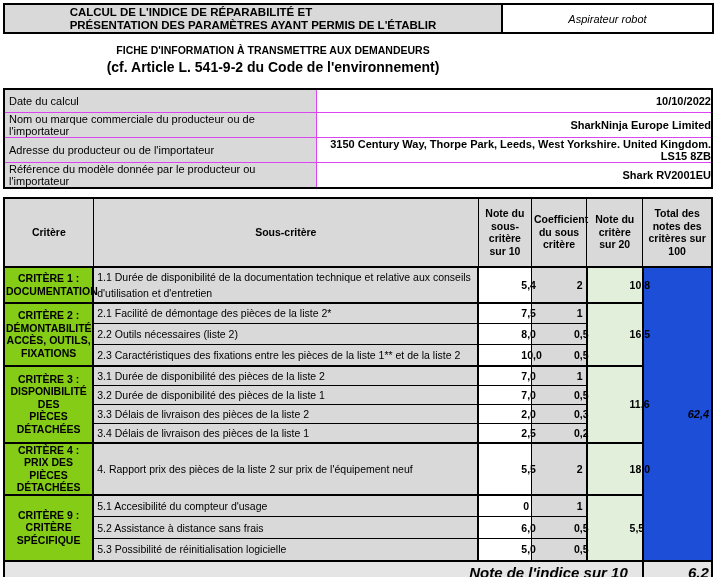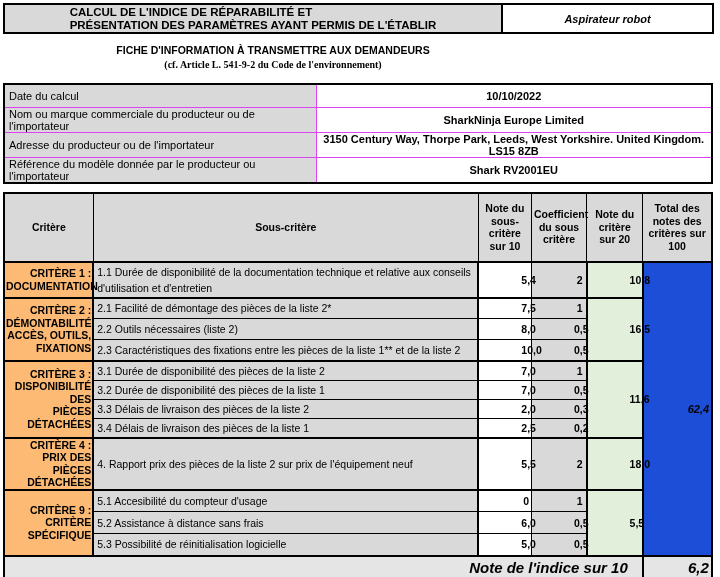--- a/index.html
+++ b/index.html
@@ -21,51 +21,51 @@
     border: 2px solid #000;
     display: flex; align-items: center; justify-content: center;
     font-weight: bold; font-size: 11.5px; line-height: 13px;
     white-space: pre-line;
   }
   .product-box {
     width: 213px; height: 31px;
     margin-left: -2px;
     border: 2px solid #000;
     display: flex; align-items: center; justify-content: center;
-    font-weight: bold; font-style: italic; font-size: 11px;
+    font-weight: normal; font-style: italic; font-size: 11px;
   }
 
   
   .subtitle-wrap { width: 540px; margin-top: 10px; text-align: center; }
   .subtitle-1 { font-weight: bold; font-size: 10.5px; }
-  .subtitle-2 { font-weight: bold; font-size: 10px; margin-top: 3px; font-family: Liberation Serif, serif; }
+  .subtitle-2 { font-weight: bold; font-size: 14px; margin-top: 3px; }
 
   
   table { border-collapse: collapse; }
   .info-table { width: 710px; margin-top: 13px; border: 2px solid #000; }
   .info-table td { border: 1px solid #d946ef; height: 23px; font-size: 11px; }
   .info-table td.i-label { width: 312px; background: #d9d9d9; padding-left: 4px; }
-  .info-table td.i-value { font-weight: bold; text-align: center; }
+  .info-table td.i-value { font-weight: bold; text-align: right; }
 
   
   .crit-table { width: 710px; margin-top: 8px; border: 2px solid #000; table-layout: fixed; }
   .crit-table td, .crit-table th { border: 1px solid #000; font-size: 10.5px; vertical-align: middle; padding-left: 42px; }
   .crit-table th {
     background: #d9d9d9; font-weight: bold; text-align: center;
     line-height: 12.5px; border-bottom-width: 2px; height: 69px; padding: 0 2px;
   }
   col.c-crit  { width: 89px; }
   col.c-sub   { width: 384px; }
   col.c-n10   { width: 53px; }
   col.c-coef  { width: 55px; }
   col.c-n20   { width: 56px; }
   col.c-tot   { width: 69px; }
 
   .crit-table td.crit {
-    background: #fdba74; font-weight: bold; text-align: right;
+    background: #84cc16; font-weight: bold; text-align: center;
     white-space: pre-line; line-height: 12.5px; border-right-width: 2px; padding: 0 1px;
   }
   .crit-table td.sub {
     background: #d9d9d9; padding: 1px 3px; line-height: 16px; border-right-width: 2px;
   }
   .crit-table td.n10 { background: #fff; font-weight: bold; text-align: center; }
   .crit-table td.coef { background: #d9d9d9; font-weight: bold; text-align: center; border-right-width: 2px; }
   .crit-table td.n20 { background: #e2efda; font-weight: bold; text-align: center; border-right-width: 2px; }
   .crit-table td.tot { background: #1d4ed8; font-weight: bold; font-style: italic; text-align: center; font-size: 11px; }
   .crit-table tr.gt td { border-top-width: 2px; }

